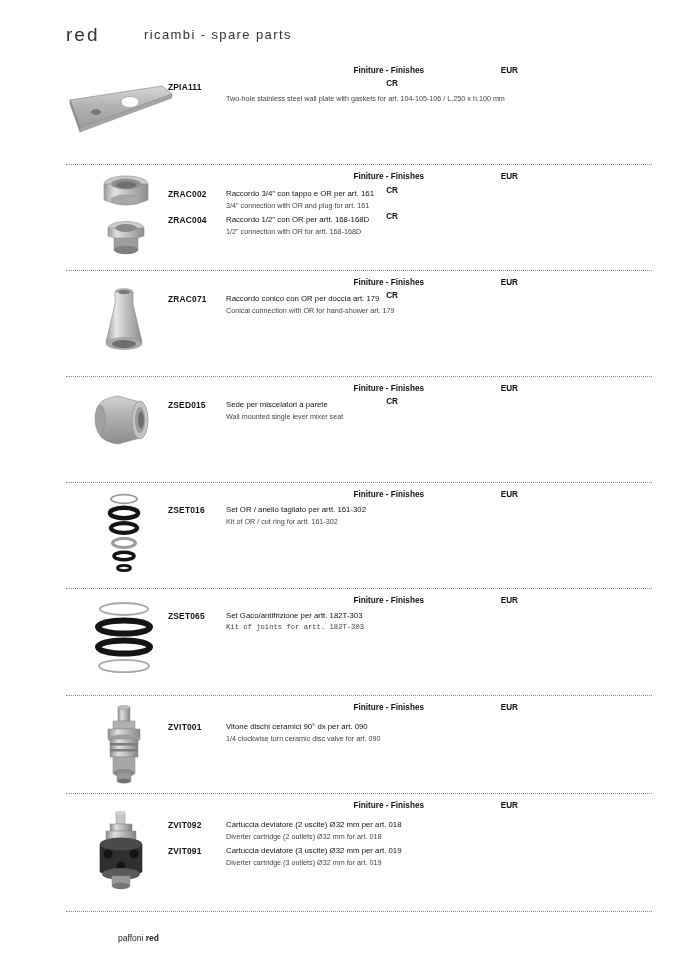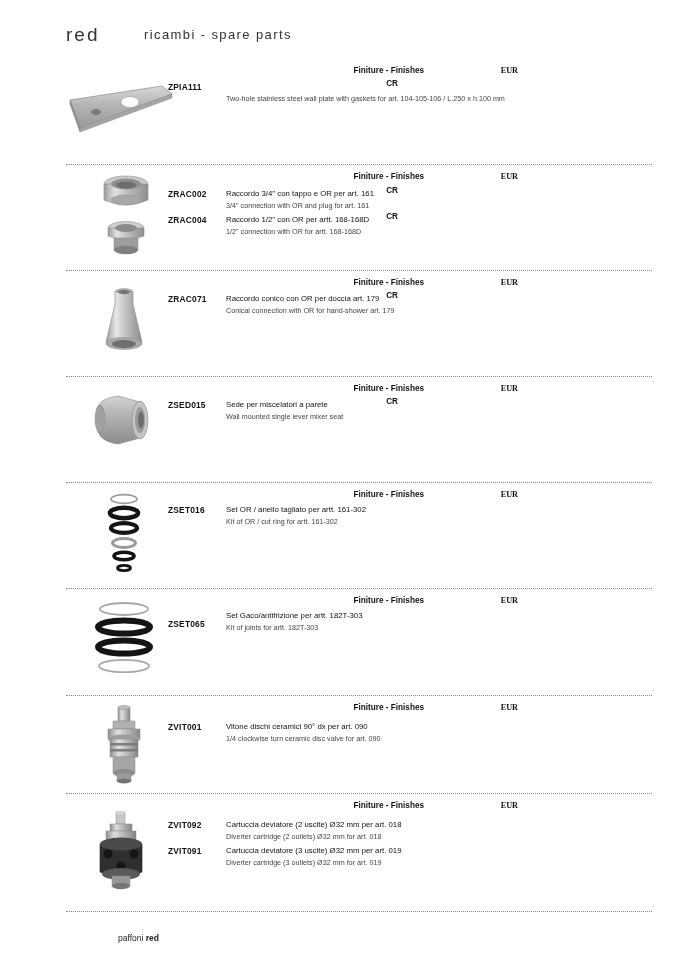--- a/index.html
+++ b/index.html
@@ -61,21 +61,20 @@
   }
   .finishes-label {
     right: 74px;
     text-align: right;
     white-space: nowrap;
   }
   .eur-label {
     right: 0px;
     text-align: center;
     white-space: nowrap;
-    font-family: Liberation Serif, serif;
   }
   .cr-value {
     position: absolute;
     right: 86px;
     font-size: 8.2px;
     font-weight: bold;
     color: #111;
     white-space: nowrap;
     text-align: center;
   }
@@ -281,23 +280,23 @@
       <ellipse cx="28" cy="64" rx="10" ry="3.8" fill="none" stroke="#141414" stroke-width="3.6"></ellipse>
       <ellipse cx="28" cy="76" rx="6.5" ry="2.6" fill="none" stroke="#141414" stroke-width="2.8"></ellipse>
     </svg>
   </div>
 
   <div class="divider" style="top:588px;"></div>
 
   <div class="finishes-head finishes-label" style="top:596px; right:120px;">Finiture - Finishes</div>
   <div class="finishes-head eur-label" style="top:596px; right:26px;">EUR</div>
 
-  <div class="code" style="top:611px; left:168px;margin-top:8px;">ZSET065</div>
+  <div class="code" style="top:611px; left:168px;">ZSET065</div>
   <div class="desc-it" style="top:611px; left:226px;">Set Gaco/antifrizione per artt. 182T-303</div>
-  <div class="desc-en" style="top:623px; left:226px;">Kit of joints for artt. 182T-303</div>
+  <div class="desc-en" style="top:623px; left:226px;font-family:Liberation Mono, monospace;">Kit of joints for artt. 182T-303</div>
 
   <div class="illus" style="top:600px; left:88px;">
     <svg width="72" height="80" viewBox="0 0 72 80">
       <ellipse cx="36" cy="9" rx="24" ry="6" fill="none" stroke="#a8a8a8" stroke-width="1.8"></ellipse>
       <ellipse cx="36" cy="27" rx="26" ry="6.6" fill="none" stroke="#141414" stroke-width="6"></ellipse>
       <ellipse cx="36" cy="47" rx="26" ry="6.6" fill="none" stroke="#141414" stroke-width="6"></ellipse>
       <ellipse cx="36" cy="66" rx="25" ry="6.2" fill="none" stroke="#a8a8a8" stroke-width="1.8"></ellipse>
     </svg>
   </div>
 

